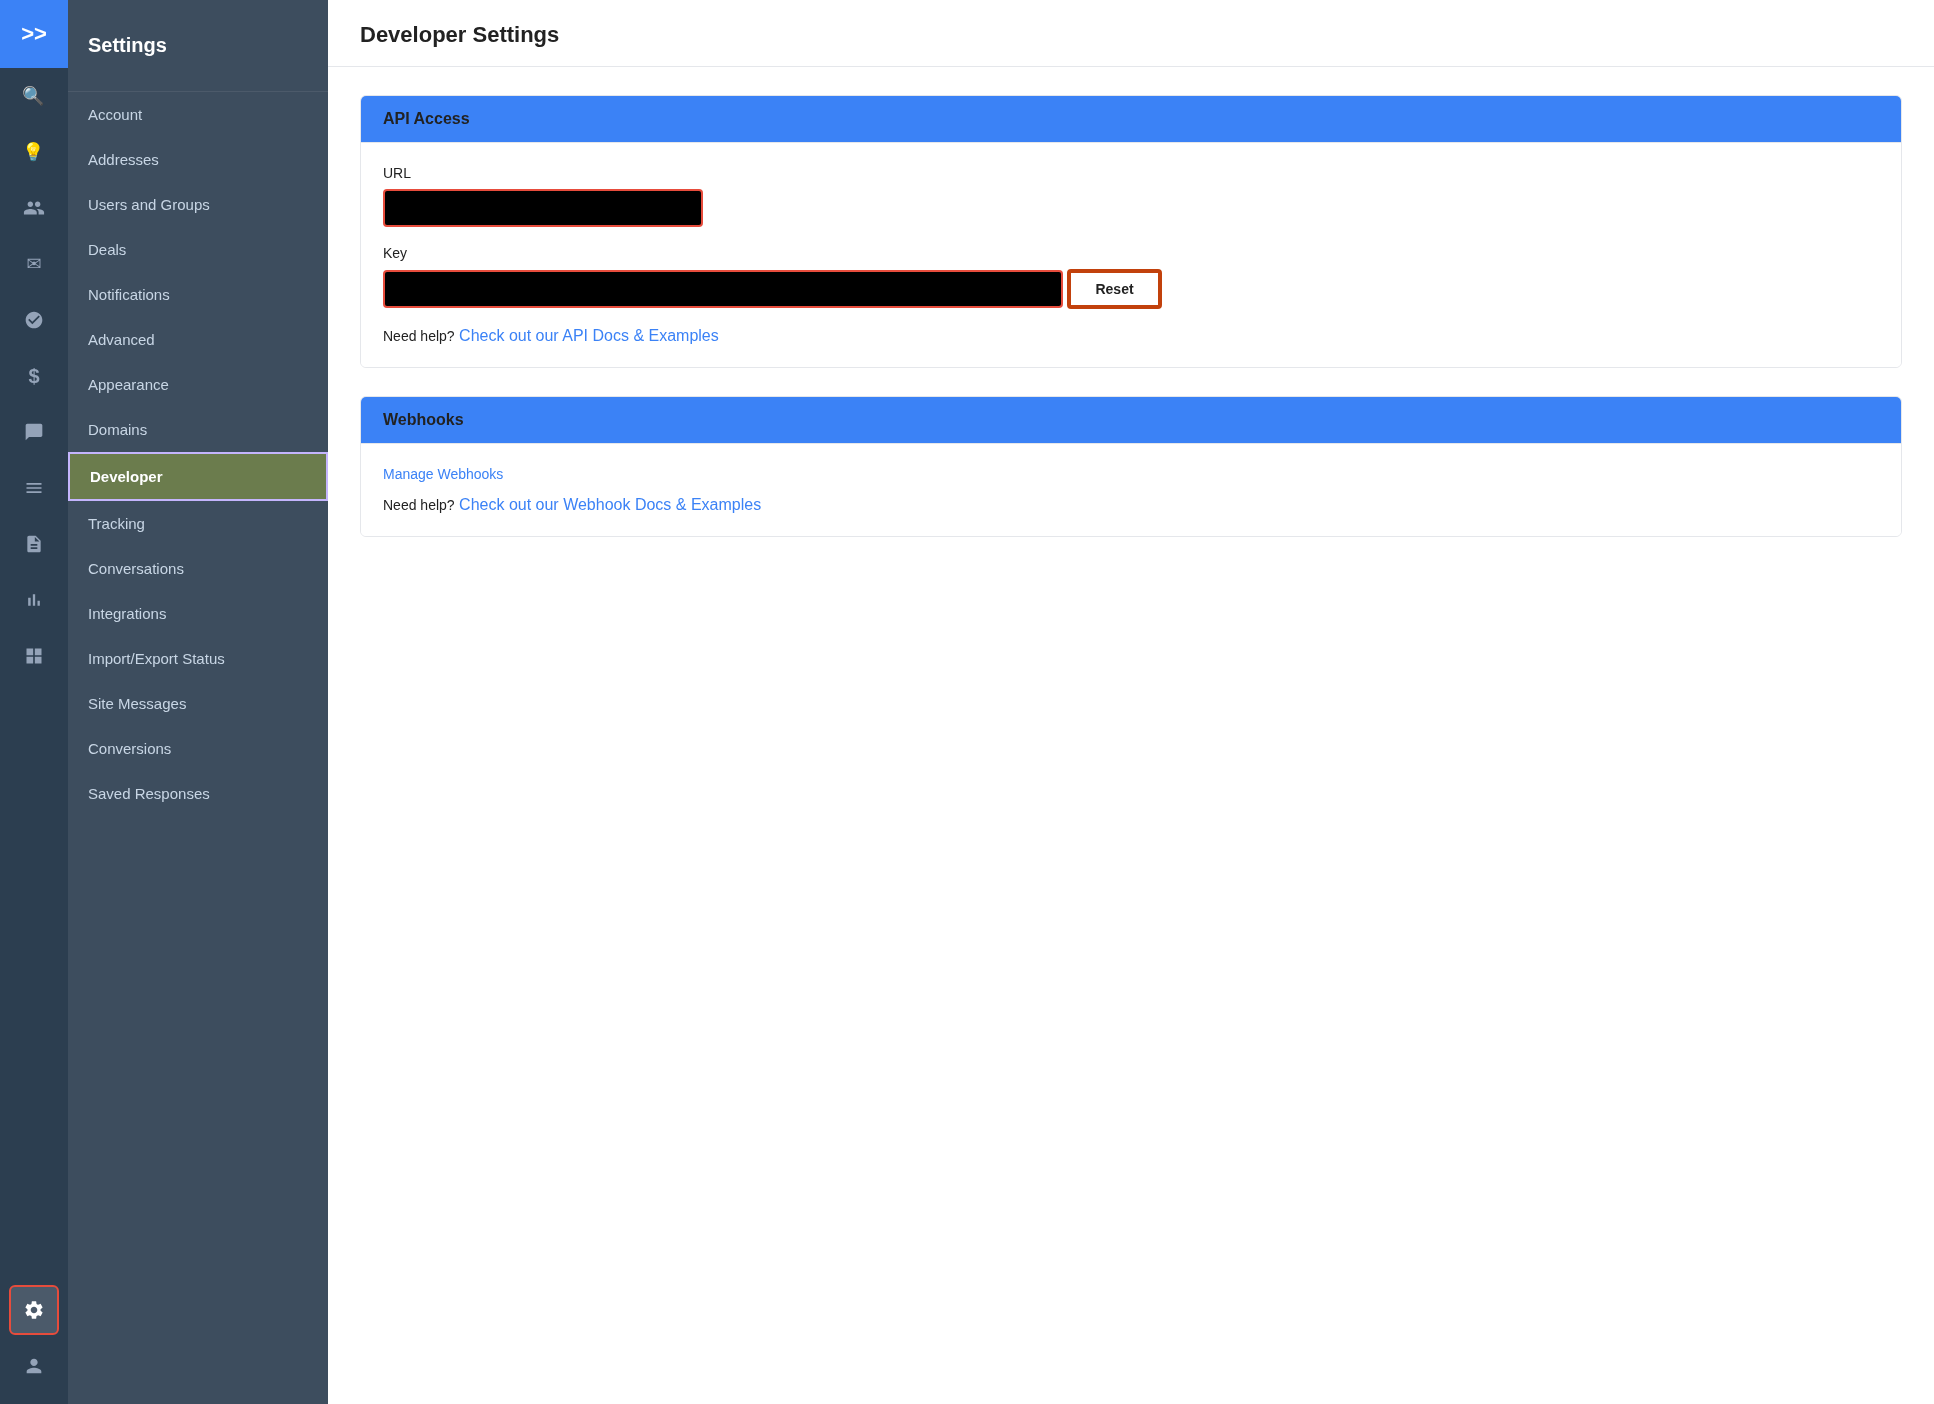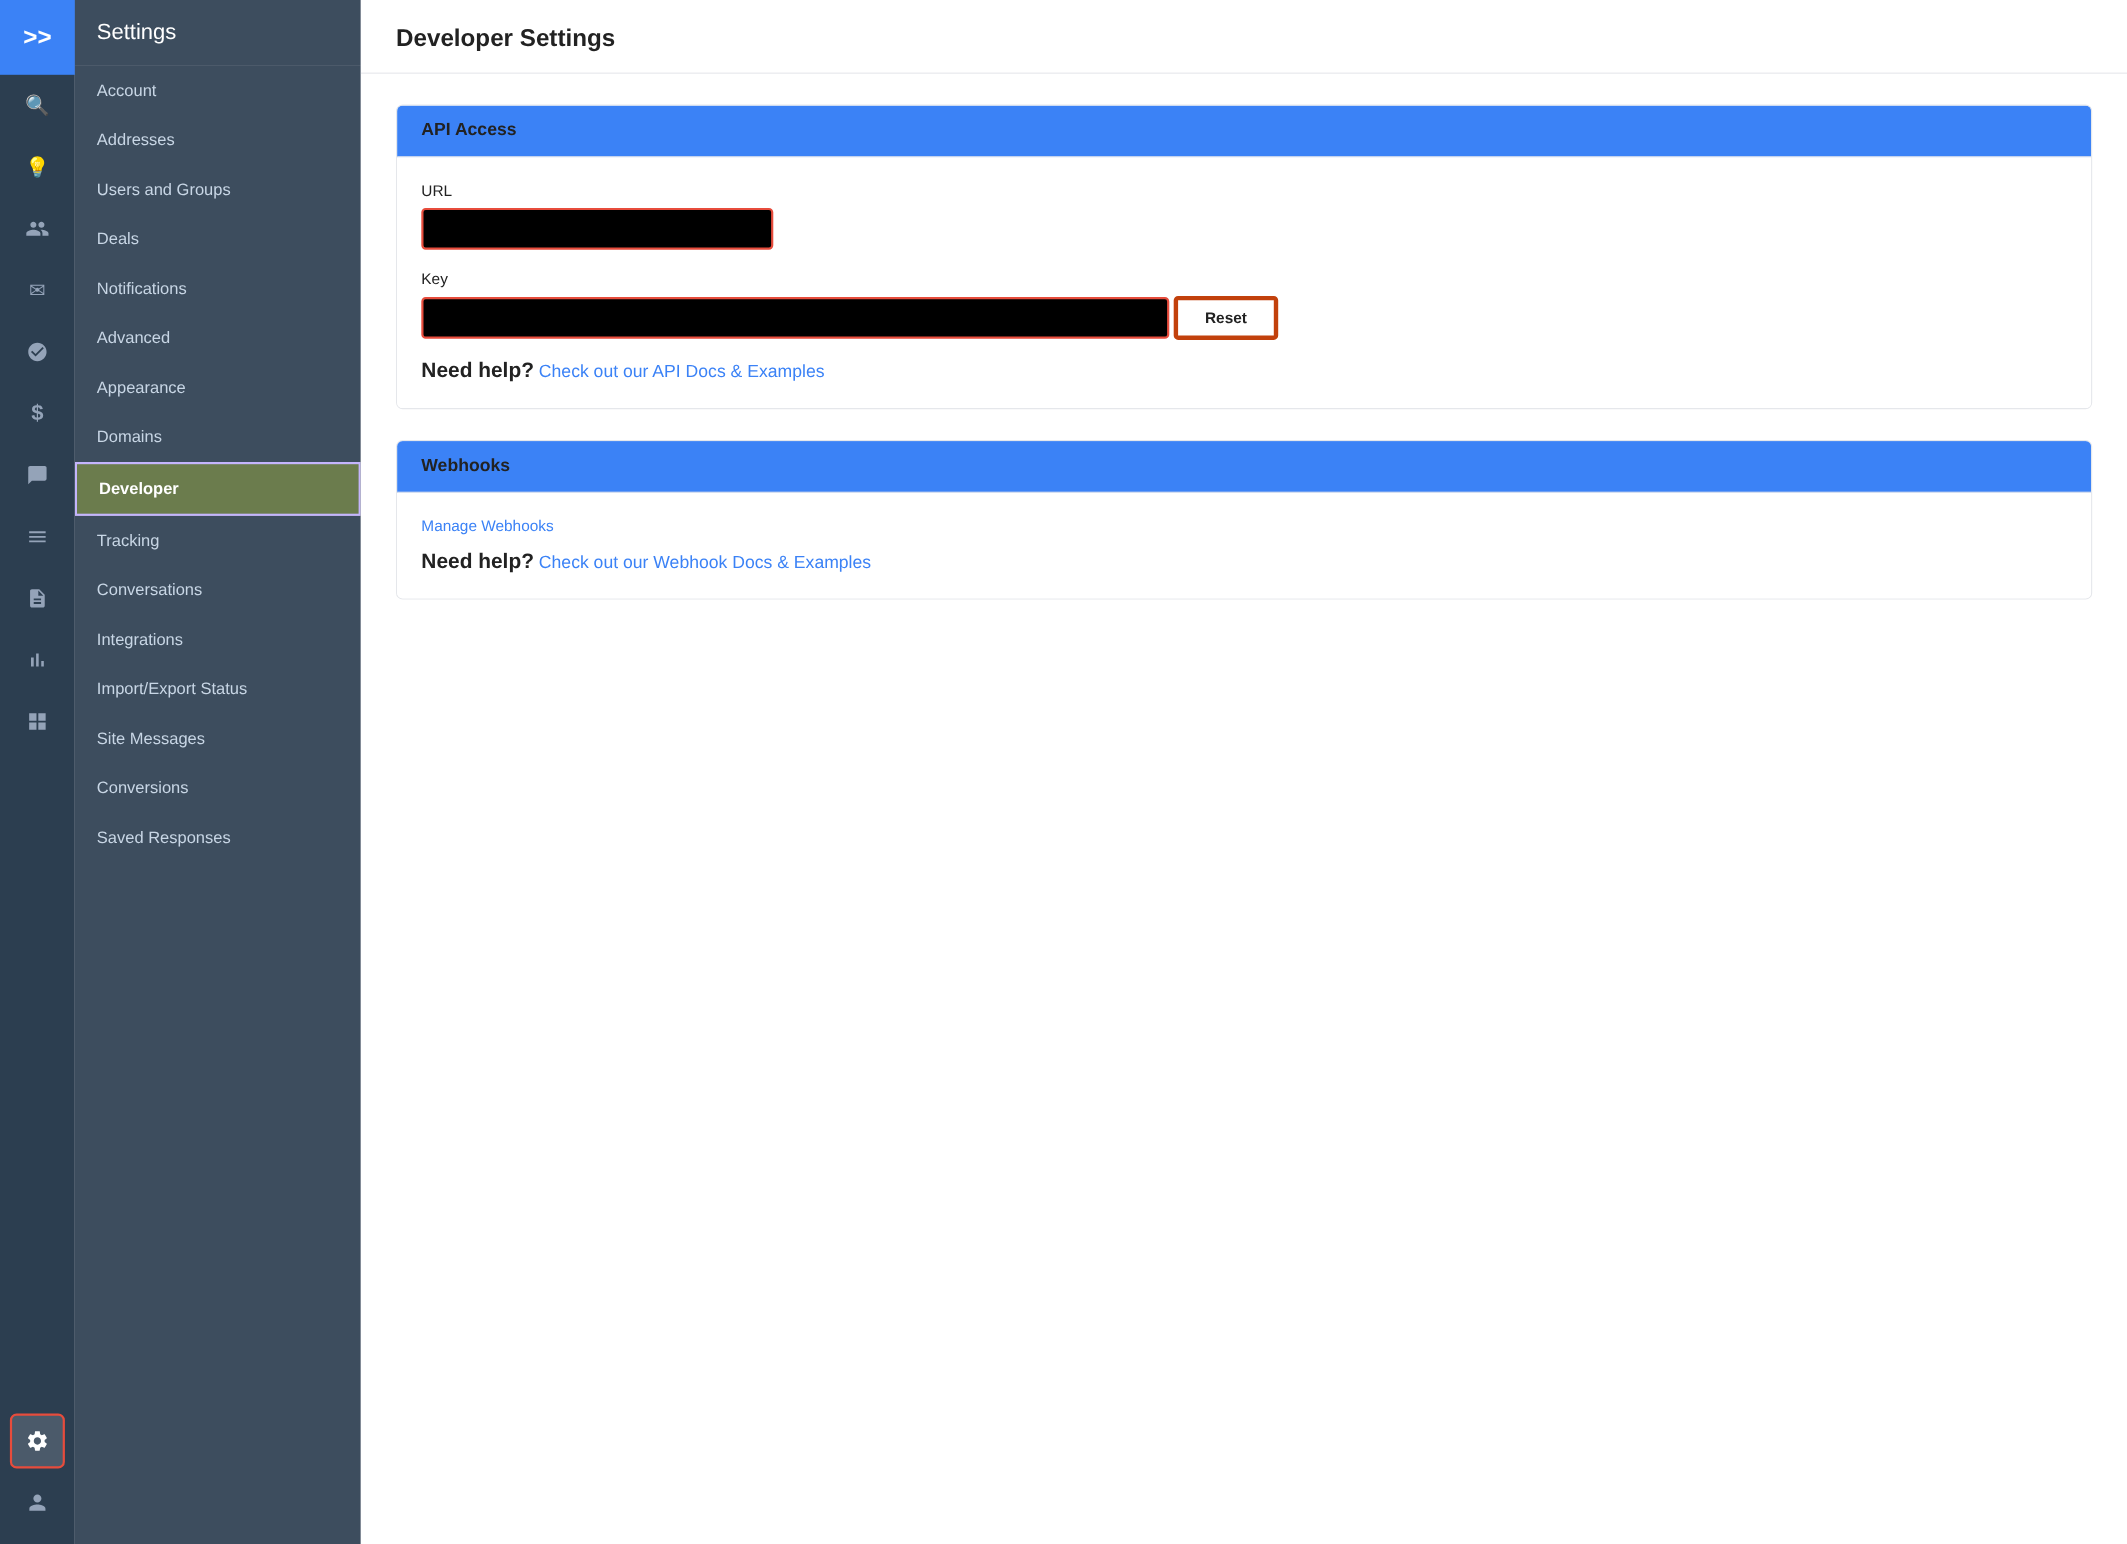--- a/index.html
+++ b/index.html
@@ -52,23 +52,23 @@
     .menu-sidebar {
       width: 260px;
       background: #3d4d5e;
       color: #cdd9e5;
       display: flex;
       flex-direction: column;
       flex-shrink: 0;
       overflow-y: auto;
     }
     .menu-sidebar .sidebar-header {
-      padding: 18px 20px;
+      padding: 34px 20px;
       font-size: 20px;
-      font-weight: 400;
+      font-weight: 700;
       color: #fff;
       border-bottom: 1px solid rgba(255,255,255,0.08);
     }
     .menu-sidebar .sidebar-item {
       padding: 14px 20px;
       font-size: 15px;
       color: #c8d6e5;
       cursor: pointer;
       border-radius: 0;
       transition: background 0.15s;
@@ -140,23 +140,23 @@
       font-size: 14px;
       font-weight: 600;
       background: #fff;
       border: 4px solid #c2410c;
       border-radius: 4px;
       cursor: pointer;
       color: #222;
       margin-bottom: 18px;
     }
     .help-text {
-      font-size: 19px;
-      color: #222;
-      font-weight: 700;
+      font-size: 14px;
+      color: #222;
+      font-weight: 400;
     }
     .help-link {
       color: #3b82f6;
       text-decoration: none;
       font-weight: 400;
     }
     .webhooks-link {
       color: #3b82f6;
       font-size: 14px;
       text-decoration: none;

